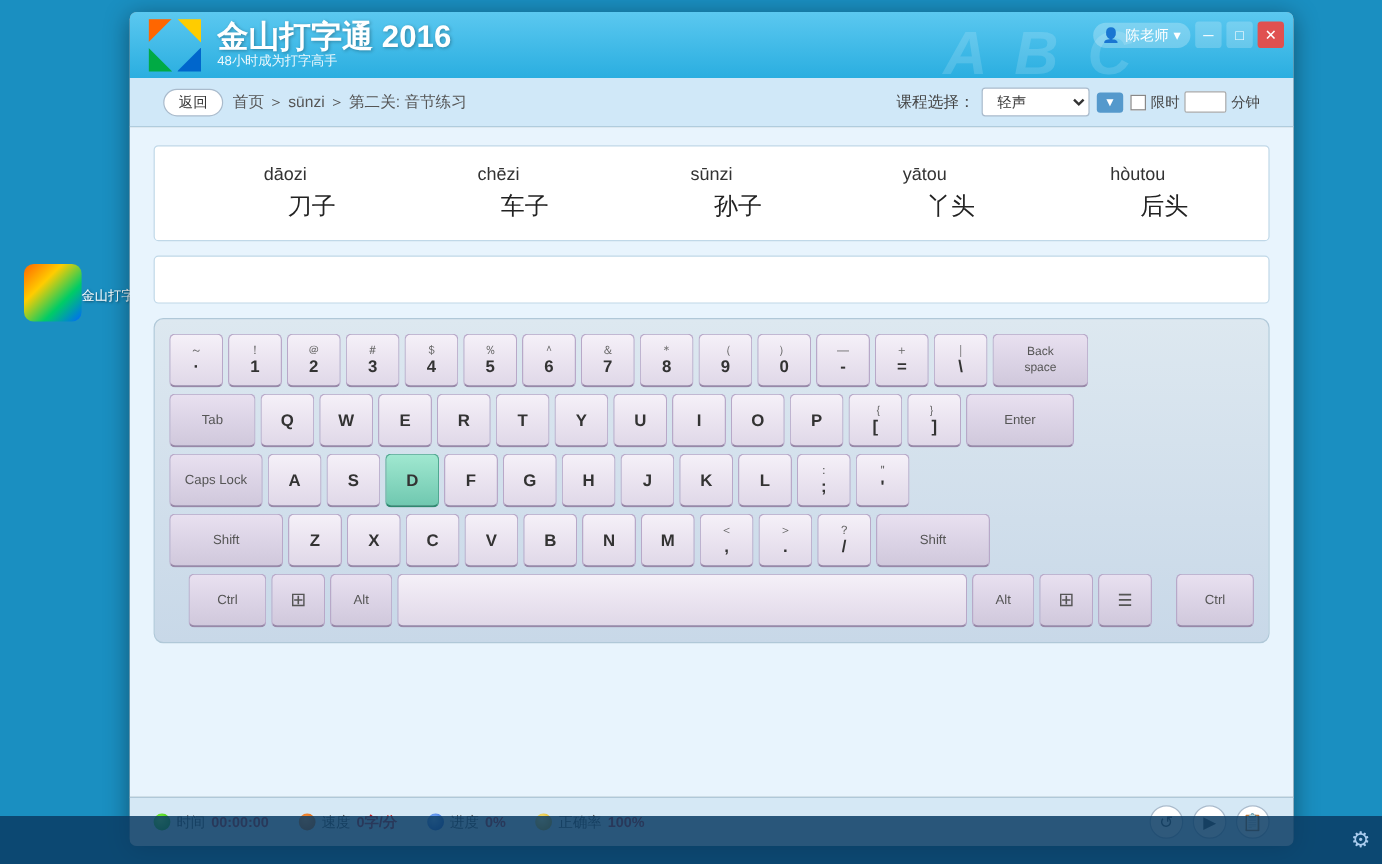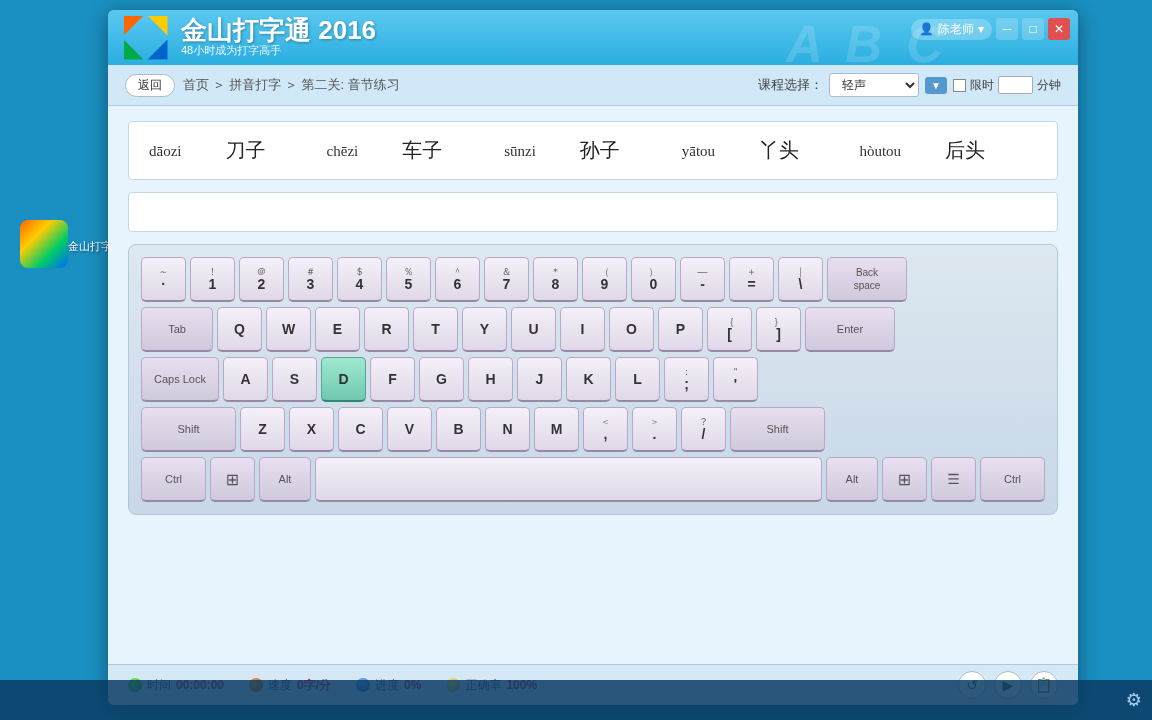--- a/index.html
+++ b/index.html
@@ -169,21 +169,21 @@
       align-items: center;
       justify-content: center;
       background: rgba(255,255,255,0.2);
       color: white;
     }
     .win-btn.close { background: #e05050; }
 
     
     .nav-bar {
       background: #d0e8f8;
-      padding: 8px 17px;
+      padding: 8px 28px;
       display: flex;
       align-items: center;
       justify-content: space-between;
       border-bottom: 1px solid #b0ccdd;
     }
     .nav-left {
       display: flex;
       align-items: center;
       gap: 8px;
     }
@@ -263,23 +263,22 @@
       border: 1px solid #c0d8e8;
       border-radius: 4px;
       padding: 15px 20px;
       display: flex;
       align-items: center;
       gap: 0;
     }
     .word-item {
       flex: 1;
       display: flex;
-      flex-direction: row;
-      align-items: flex-end;
-      font-family: Liberation Serif, serif;
+      flex-direction: column;
+      align-items: center;
     }
     .word-pinyin {
       font-size: 15px;
       color: #333;
       margin-bottom: 4px;
     }
     .word-chinese {
       font-size: 20px;
       color: #222;
       margin-left: 44px;
@@ -350,21 +349,21 @@
       background: linear-gradient(180deg, #a0e8d0 0%, #70c8b0 100%) !important;
       border-color: #50a890 !important;
       border-bottom-color: #308870 !important;
     }
     .key-wide { min-width: 72px; }
     .key-enter { min-width: 90px; min-height: 45px; justify-content: center; }
     .key-backspace { min-width: 80px; font-size: 10px; }
     .key-caps { min-width: 78px; }
     .key-shift-l { min-width: 95px; }
     .key-shift-r { min-width: 95px; }
-    .key-ctrl { min-width: 65px; }
+    .key-ctrl { min-width: 65px; margin-left: 16px; }
     .key-alt { min-width: 52px; }
     .key-space { flex: 1; min-width: 200px; min-height: 45px; }
     .key-win { min-width: 45px; }
 
     
     .status-bar {
       background: #d5e8f5;
       border-top: 1px solid #b0c8d8;
       padding: 6px 20px;
       display: flex;
@@ -439,21 +438,21 @@
       </div>
       <button class="win-btn">─</button>
       <button class="win-btn">□</button>
       <button class="win-btn close">✕</button>
     </div>
   </div>
 
   <div class="nav-bar">
     <div class="nav-left">
       <button class="nav-back-btn">返回</button>
-      <span class="nav-breadcrumb">首页 ＞ 拼音打字 ＞ 第二关: 音节练习</span>
+      <span class="nav-breadcrumb">首页 ＞ sūnzi ＞ 第二关: 音节练习</span>
     </div>
     <div class="nav-right">
       <span>课程选择：</span>
       <select class="nav-dropdown">
         <option>轻声</option>
       </select>
       <button class="nav-dropdown-arrow">▼</button>
       <div class="time-limit-area">
         <div class="checkbox-time"></div>
         <span>限时</span>

